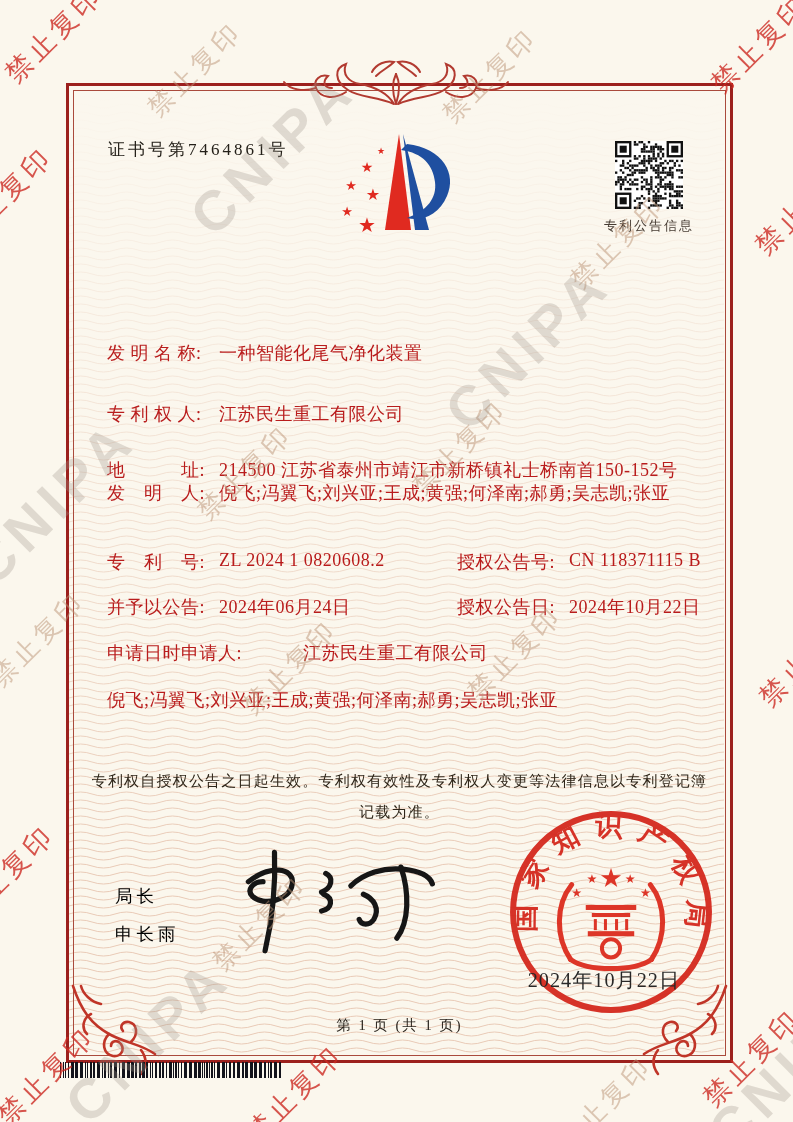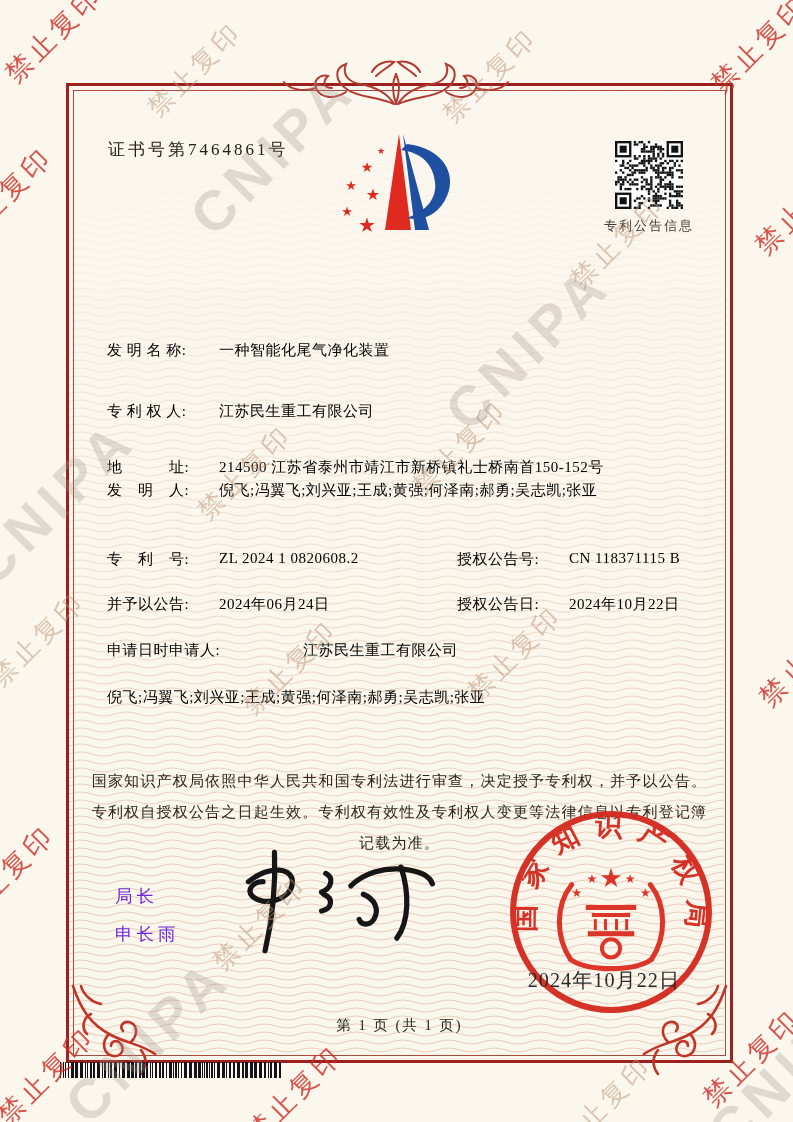--- a/index.html
+++ b/index.html
@@ -25,31 +25,31 @@
   .corner-bl{left:0px;bottom:-16px;transform:scaleX(-1);}
   
   .cert-no{position:absolute;left:39px;top:52px;font-size:17px;letter-spacing:3px;color:#242019;z-index:2;}
   .logo{position:absolute;left:268px;top:42px;width:140px;height:112px;z-index:2;}
   .qr-wrap{position:absolute;left:520px;top:55px;width:120px;z-index:2;text-align:center;}
   .qr-svg{width:68px;height:68px;display:block;margin:0 auto;}
   .qr-cap{margin-top:8px;font-size:13px;letter-spacing:2px;color:#473c33;}
   .cert-title{position:absolute;top:150px;left:0;right:0;text-align:center;font-size:37px;font-weight:bold;
               letter-spacing:17px;text-indent:17px;color:#16130f;z-index:2;}
   
-  .row{position:absolute;left:38px;right:14px;display:flex;font-size:15px;color:#000000;
+  .row{position:absolute;left:38px;right:14px;display:flex;font-size:18px;color:#b91c1c;
        letter-spacing:0.5px;z-index:2;}
   .lbl{flex:none;width:112px;}
   .row.wide .lbl{width:196px;}
   .grp1{flex:none;width:350px;display:flex;}
   .grp2{flex:auto;display:flex;}
   
   .notice{position:absolute;top:680px;left:20px;right:20px;text-align:center;font-size:15px;
           line-height:31px;color:#2e2518;letter-spacing:1.2px;z-index:2;}
   
-  .director{position:absolute;left:46px;top:798px;font-size:17.5px;letter-spacing:4px;color:#6d28d9;z-index:2;}
+  .director{position:absolute;left:46px;top:798px;font-size:17.5px;letter-spacing:4px;color:#000000;z-index:2;}
   .director div{margin-bottom:14px;}
   .sig{position:absolute;left:148px;top:756px;width:230px;height:115px;z-index:2;}
   .seal{position:absolute;left:438px;top:722px;width:208px;height:208px;z-index:4;opacity:.94;}
   
   .page-num{position:absolute;top:930px;left:0;right:0;text-align:center;font-size:14.5px;
             letter-spacing:2px;color:#2a241d;z-index:2;}
   .barcode{position:absolute;left:60px;top:1062px;width:228px;height:16px;display:flex;
            align-items:stretch;z-index:2;}
   .barcode i{display:block;background:#13131b;height:100%;}
 </style>
@@ -486,21 +486,20 @@
     </div>
     <div class="row wide" style="top:555px">
       <span class="lbl">申请日时申请人:</span>
       <span class="val">江苏民生重工有限公司</span>
     </div>
     <div class="row wide" style="top:602px">
       <span class="val">倪飞;冯翼飞;刘兴亚;王成;黄强;何泽南;郝勇;吴志凯;张亚</span>
     </div>
 
     <div class="notice">
-      <div>国家知识产权局依照中华人民共和国专利法进行审查，决定授予专利权，并予以公告。</div>
       <div>专利权自授权公告之日起生效。专利权有效性及专利权人变更等法律信息以专利登记簿记载为准。</div>
     </div>
 
     <div class="director">
       <div>局长</div>
       <div>申长雨</div>
     </div>
     <svg class="sig" viewBox="0 0 220 110">
       <g stroke="#161616" stroke-width="5" fill="none" stroke-linecap="round" stroke-linejoin="round">
         <path d="M30,38 C50,22 74,24 72,40 C70,56 44,62 34,52 C28,46 34,38 44,38"></path>

